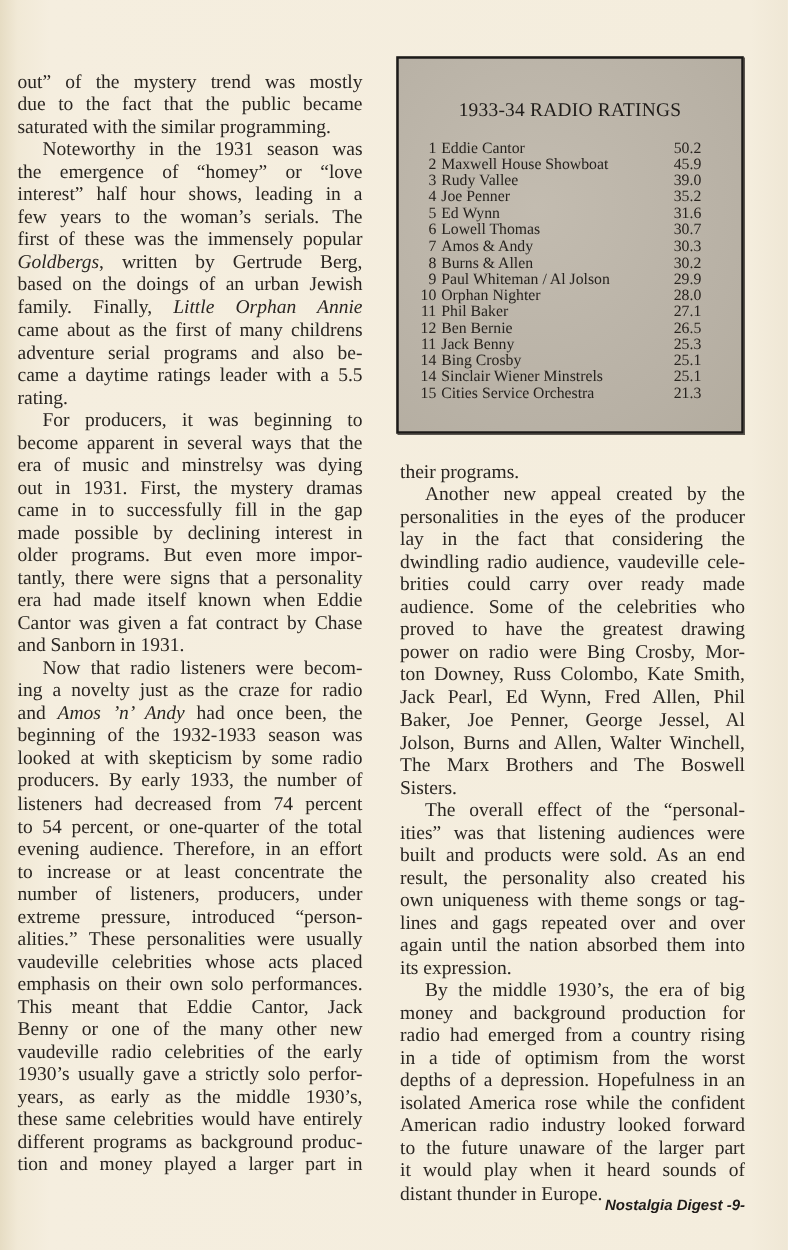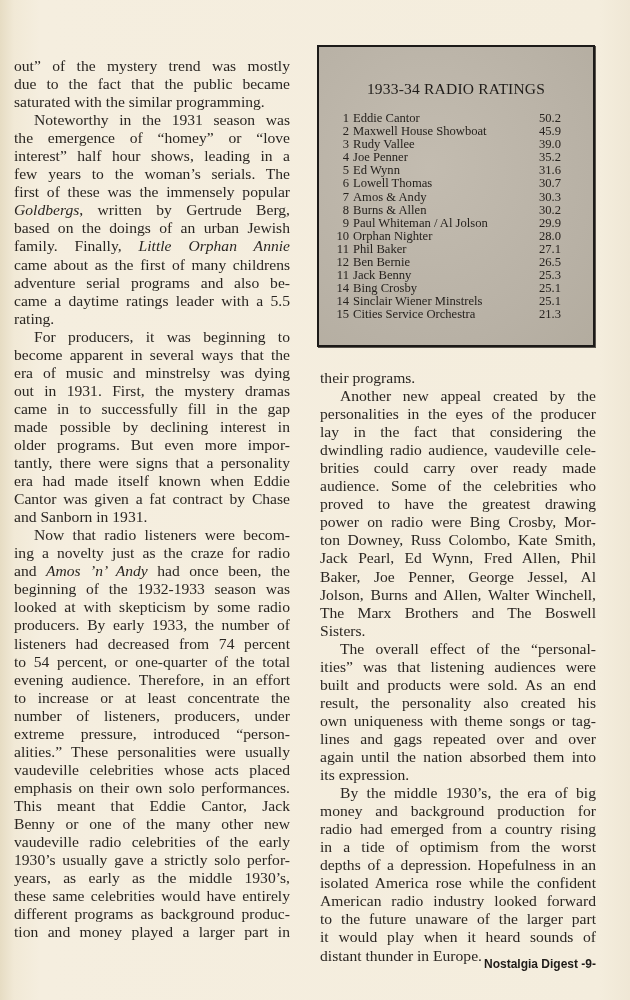--- a/index.html
+++ b/index.html
@@ -46,21 +46,21 @@
       font-size: 12.6px; line-height: 13.1px; color: #26221e;
     }
     .ratings-list li { display: flex; }
     .r-rank { width: 16px; text-align: right; padding-right: 4px; }
     .r-name { flex: 1; white-space: nowrap; }
     .r-val { width: 40px; }
 
     .footer {
       position: absolute; right: 34px; top: 957px;
       font-family: "Liberation Sans", "DejaVu Sans", sans-serif;
-      font-weight: bold; font-size: 12px;
+      font-style: italic; font-weight: bold; font-size: 12px;
       color: #1f1c19;
     }
   </style>
 </head>
 <body>
 
 <div class="col col-left" id="left-col">
     <span class="line">out” of the mystery trend was mostly</span>
     <span class="line">due to the fact that the public became</span>
     <span class="line last">saturated with the similar programming.</span>

